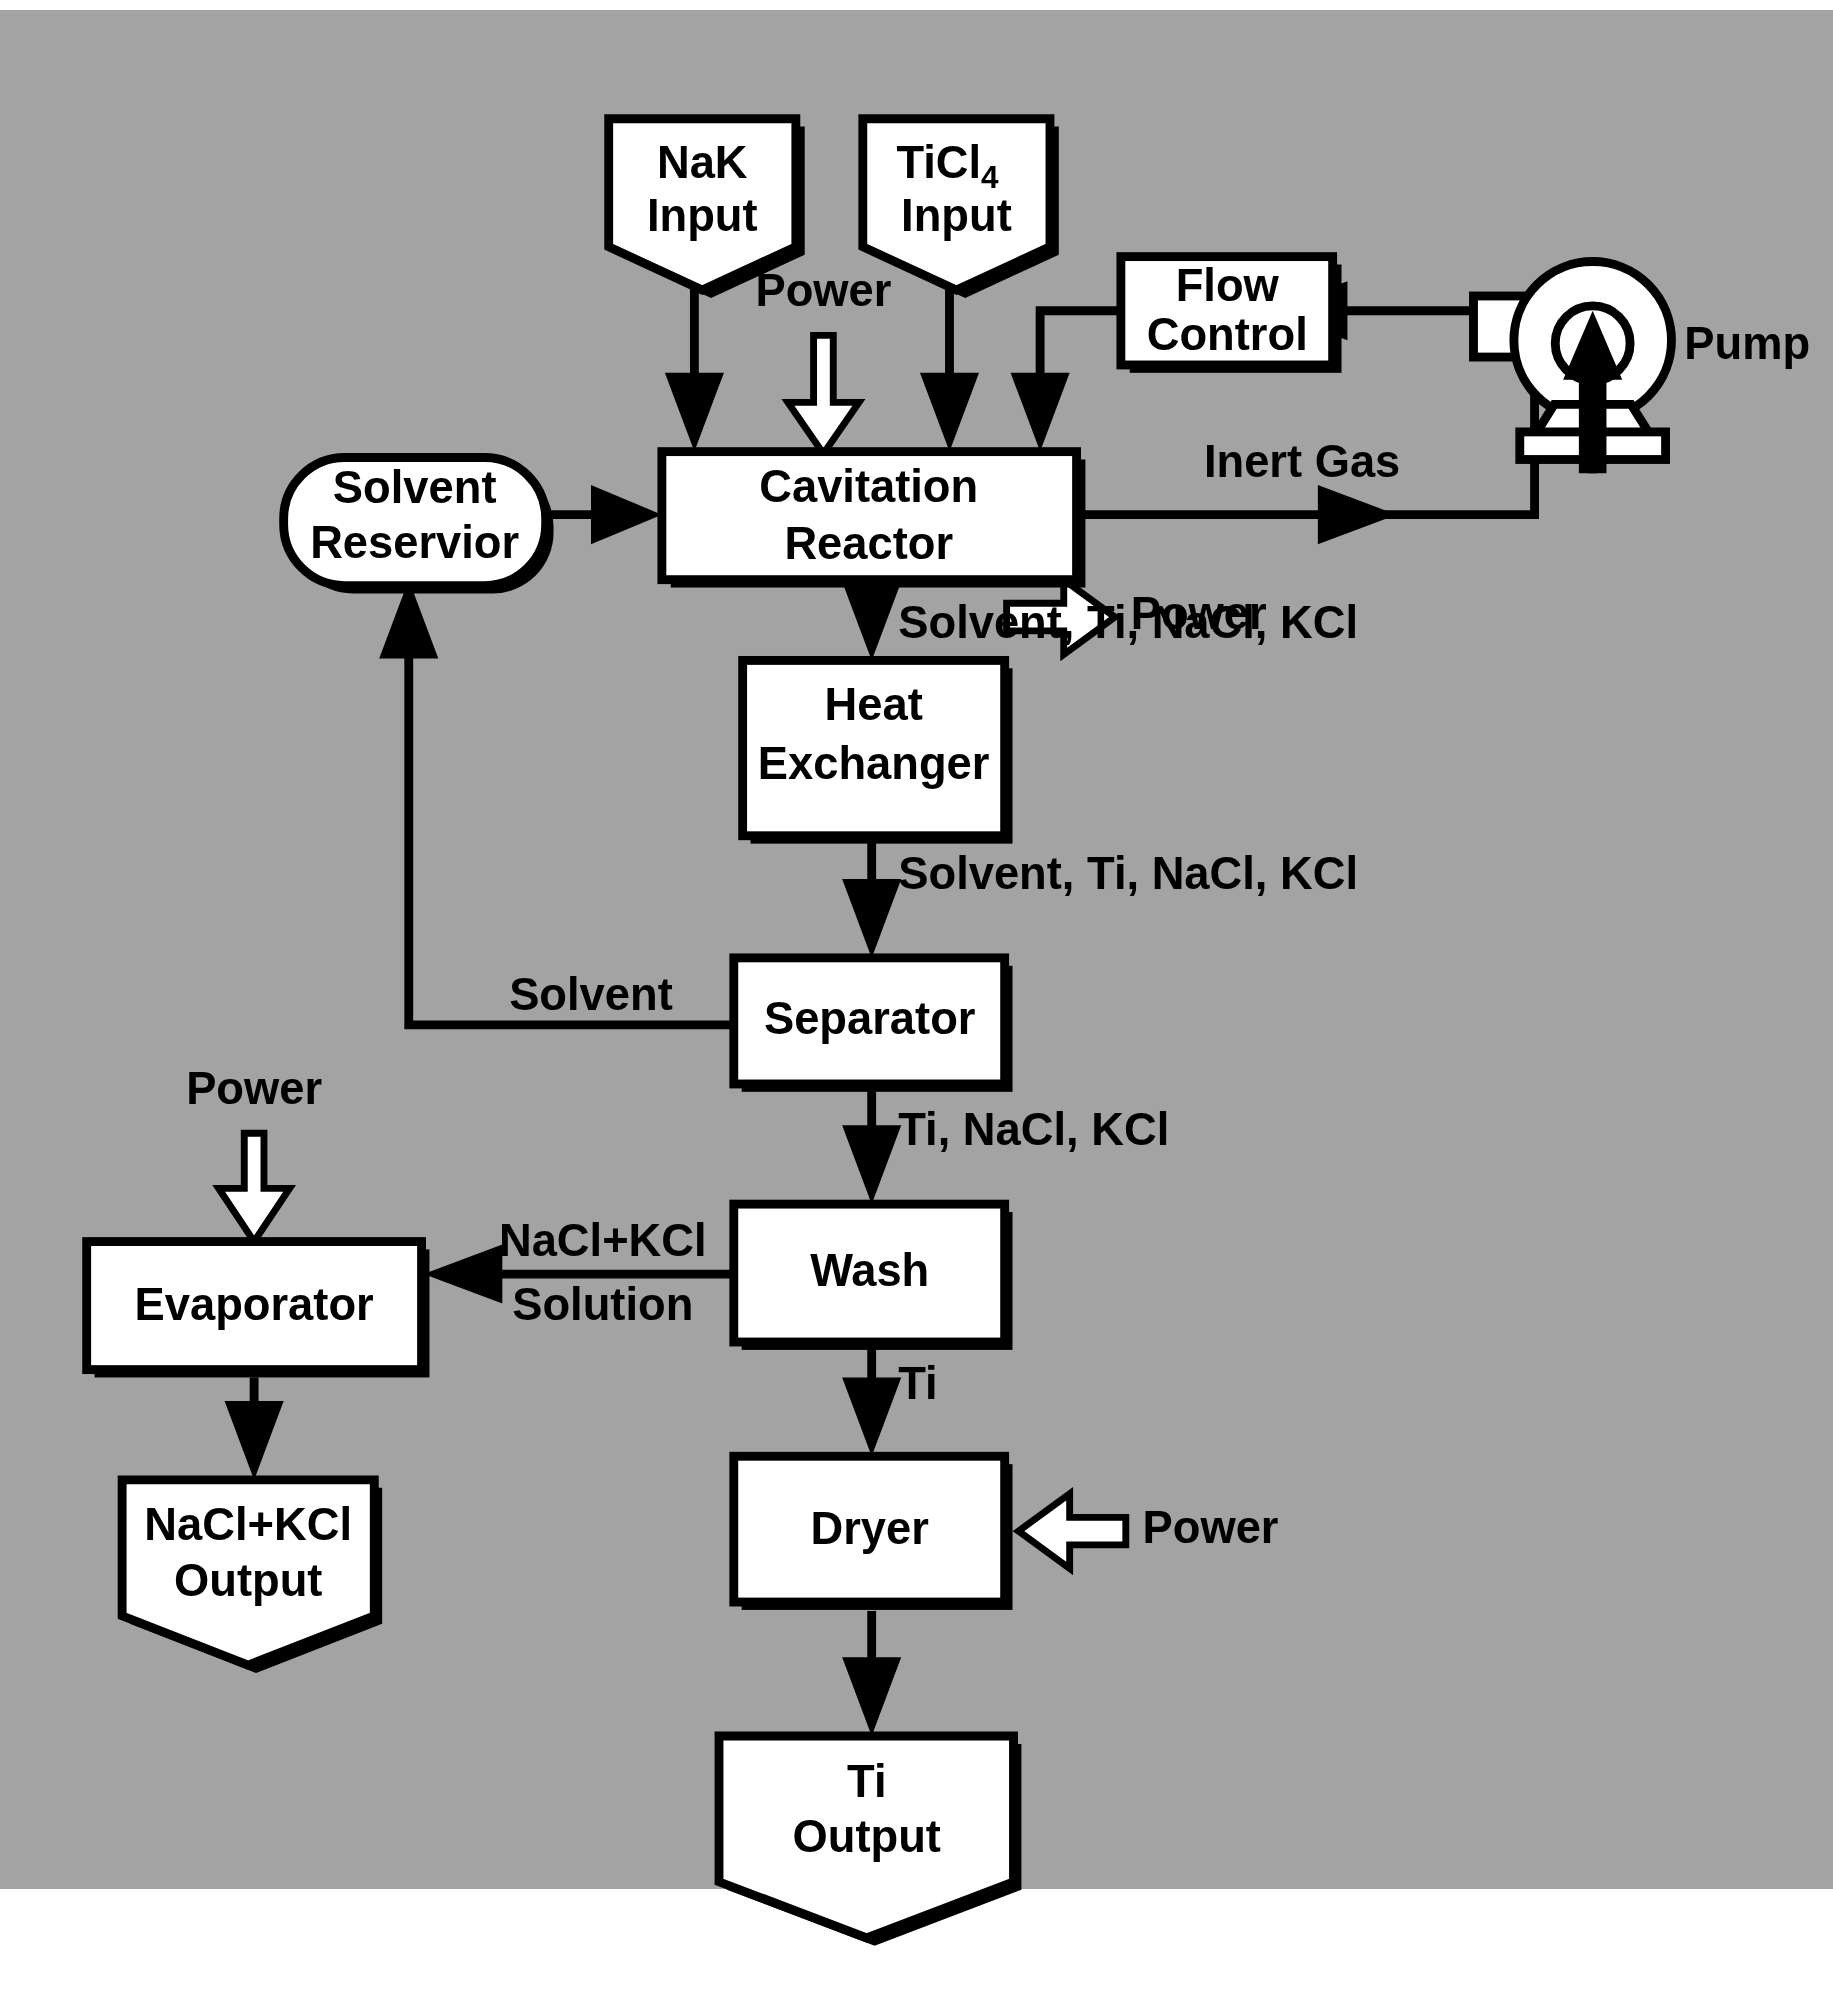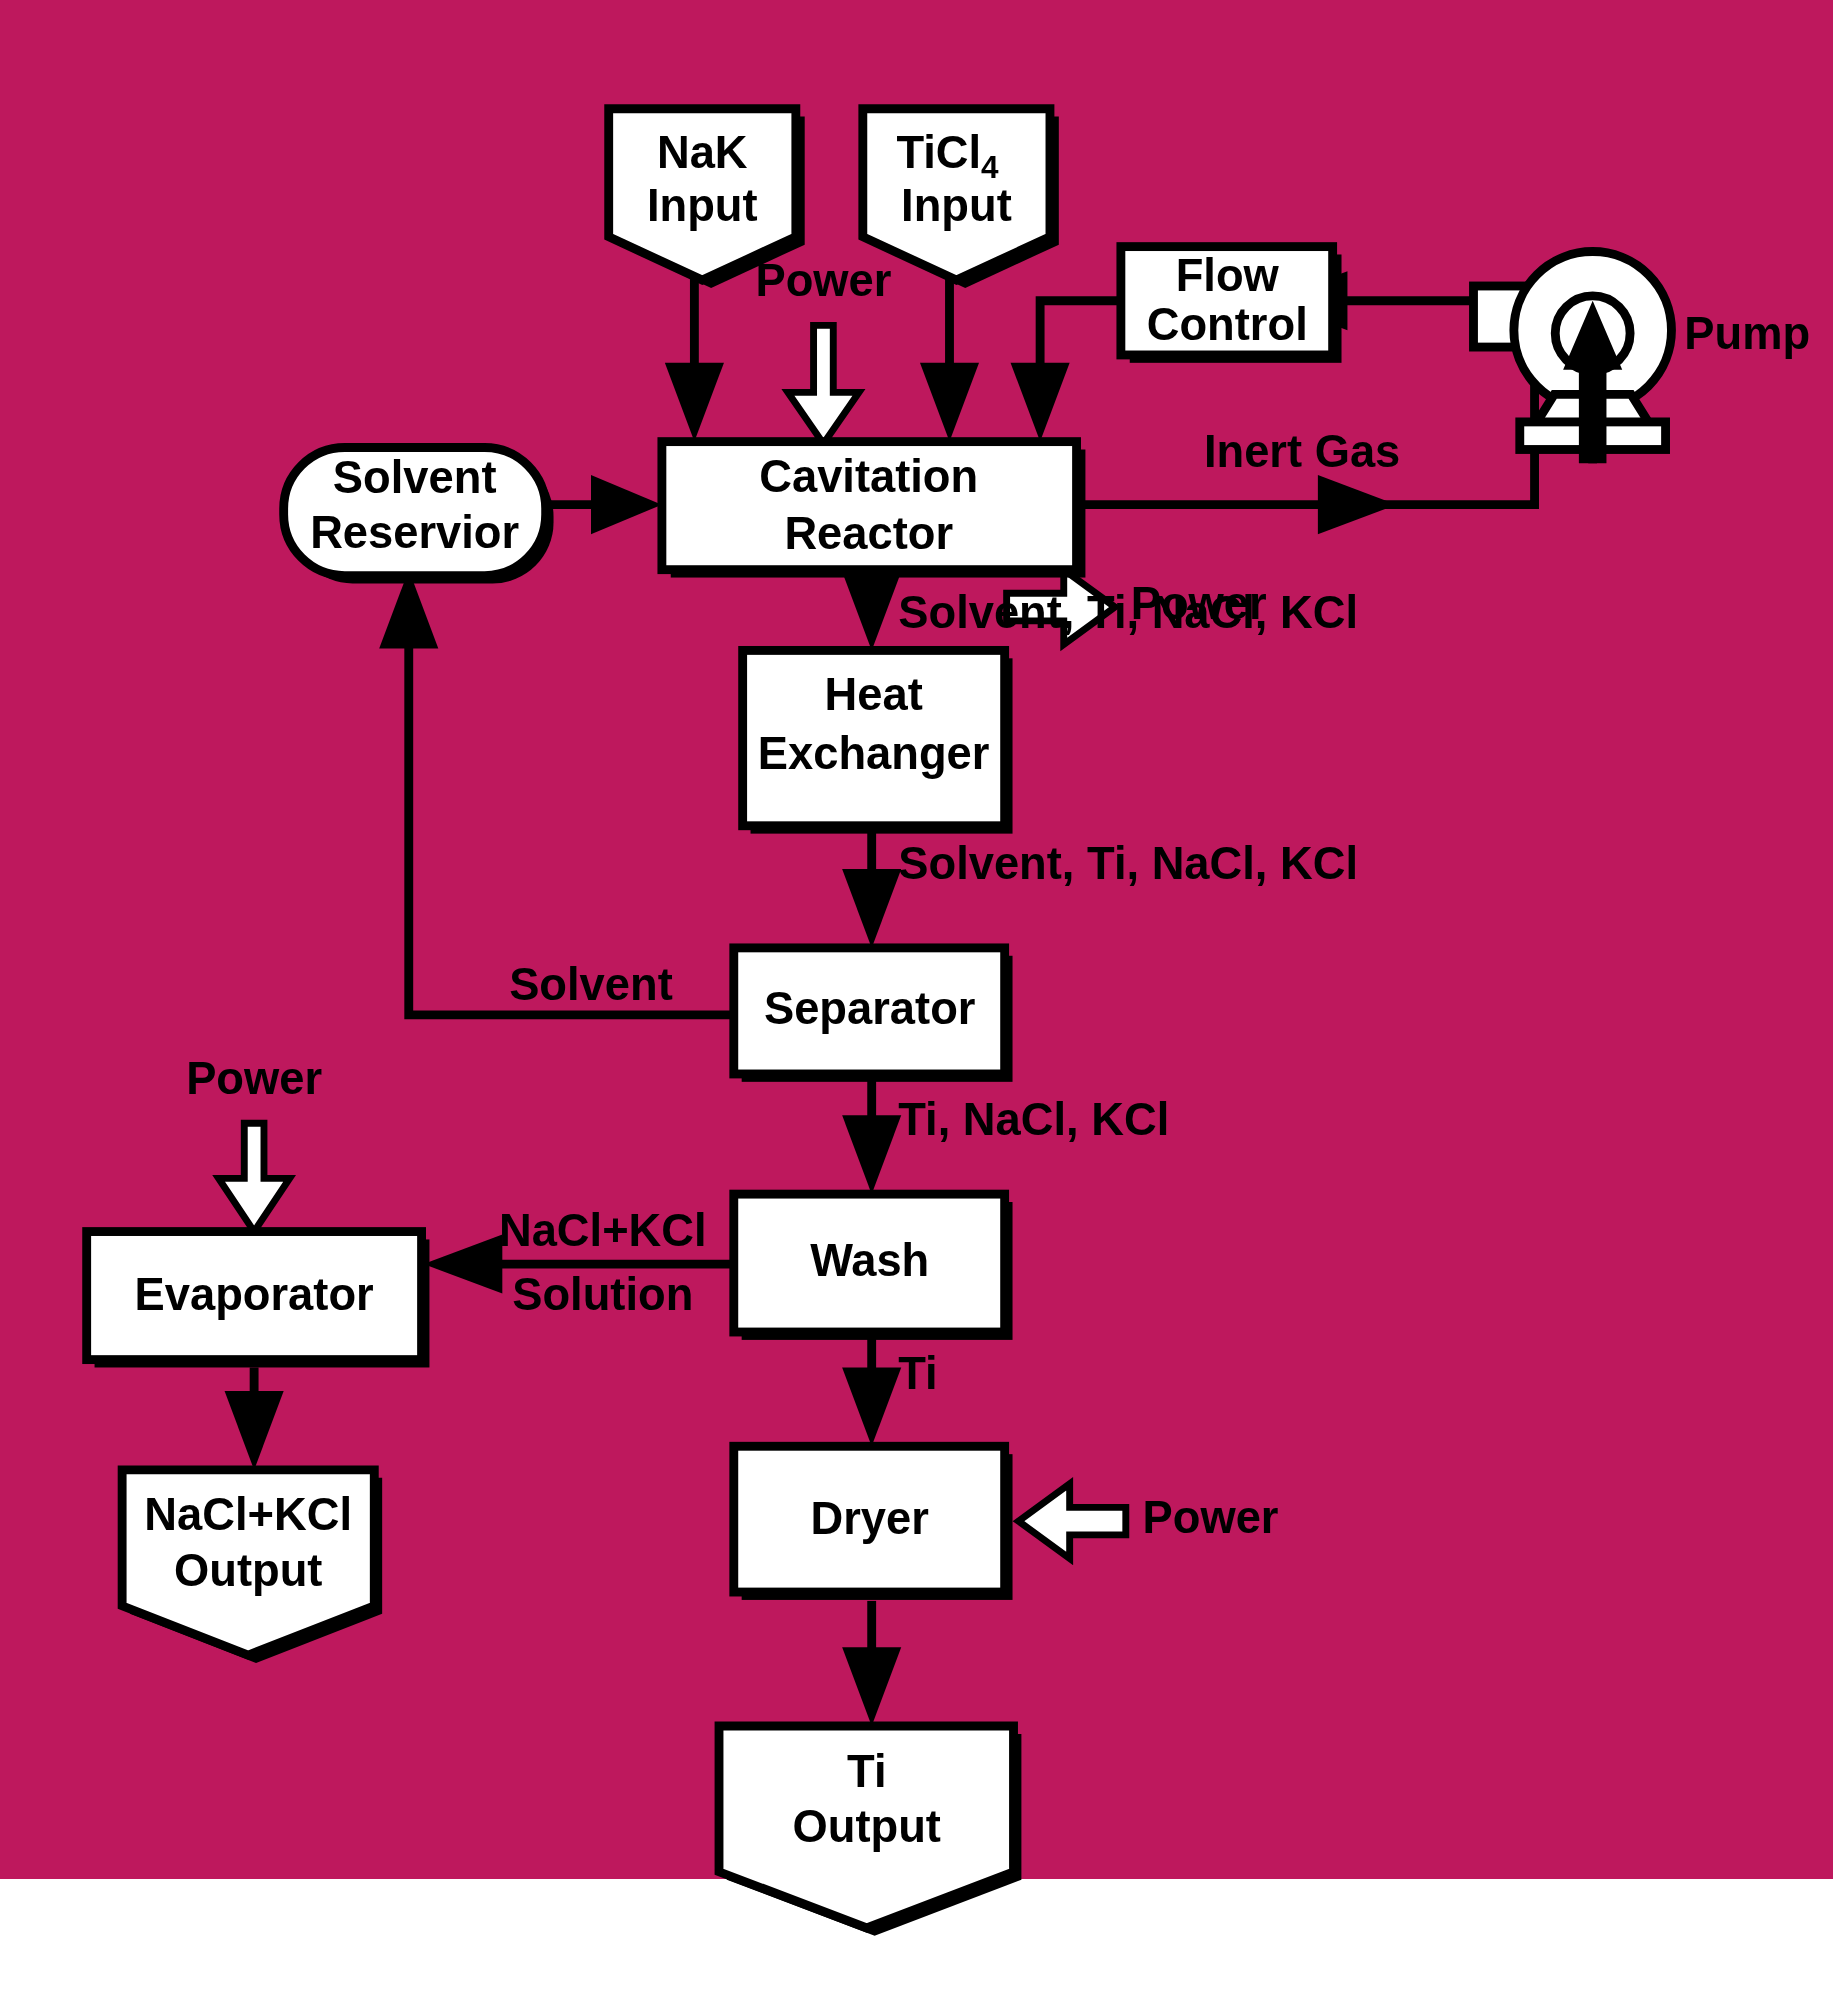--- a/index.html
+++ b/index.html
@@ -9,21 +9,22 @@
   }
   body {
     width: 1833px;
     height: 2012px;
     font-family: "Liberation Sans", sans-serif;
   }
   #diagram-root {
     position: relative;
     width: 1833px;
     height: 1879px;
-    background: #be185d;
+    background: #a3a3a3;
+    margin-top: 10px;
   }
   svg#flow-svg {
     display: block;
     width: 1833px;
     height: 2012px;
   }
   .node-shape {
     fill: #ffffff;
     stroke: #000000;
     stroke-width: 9;

